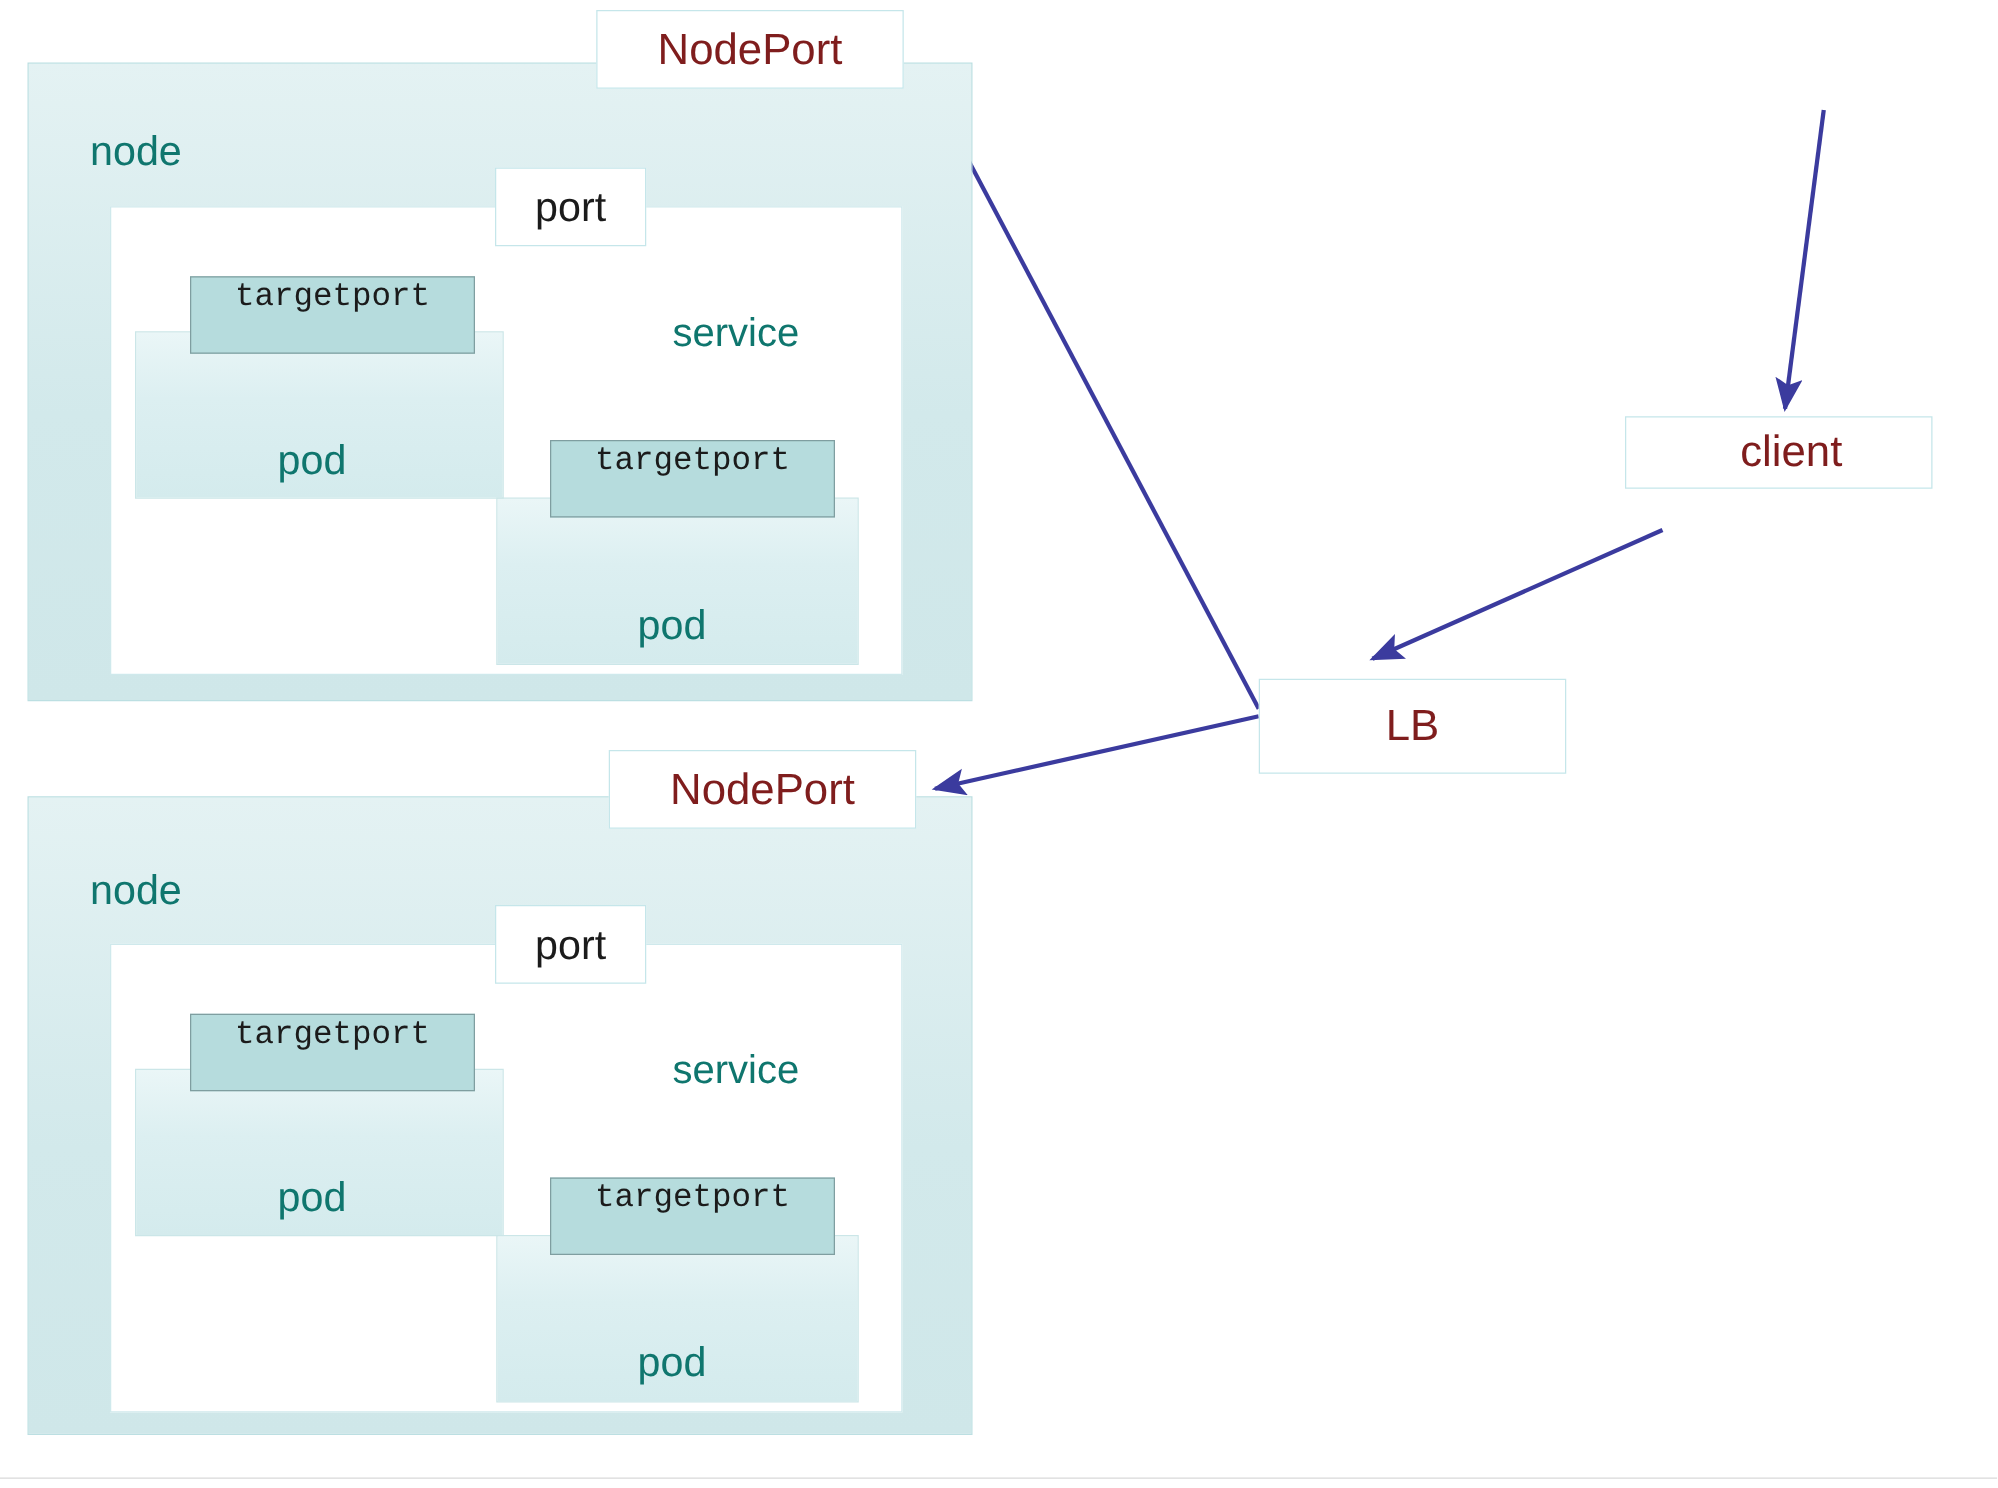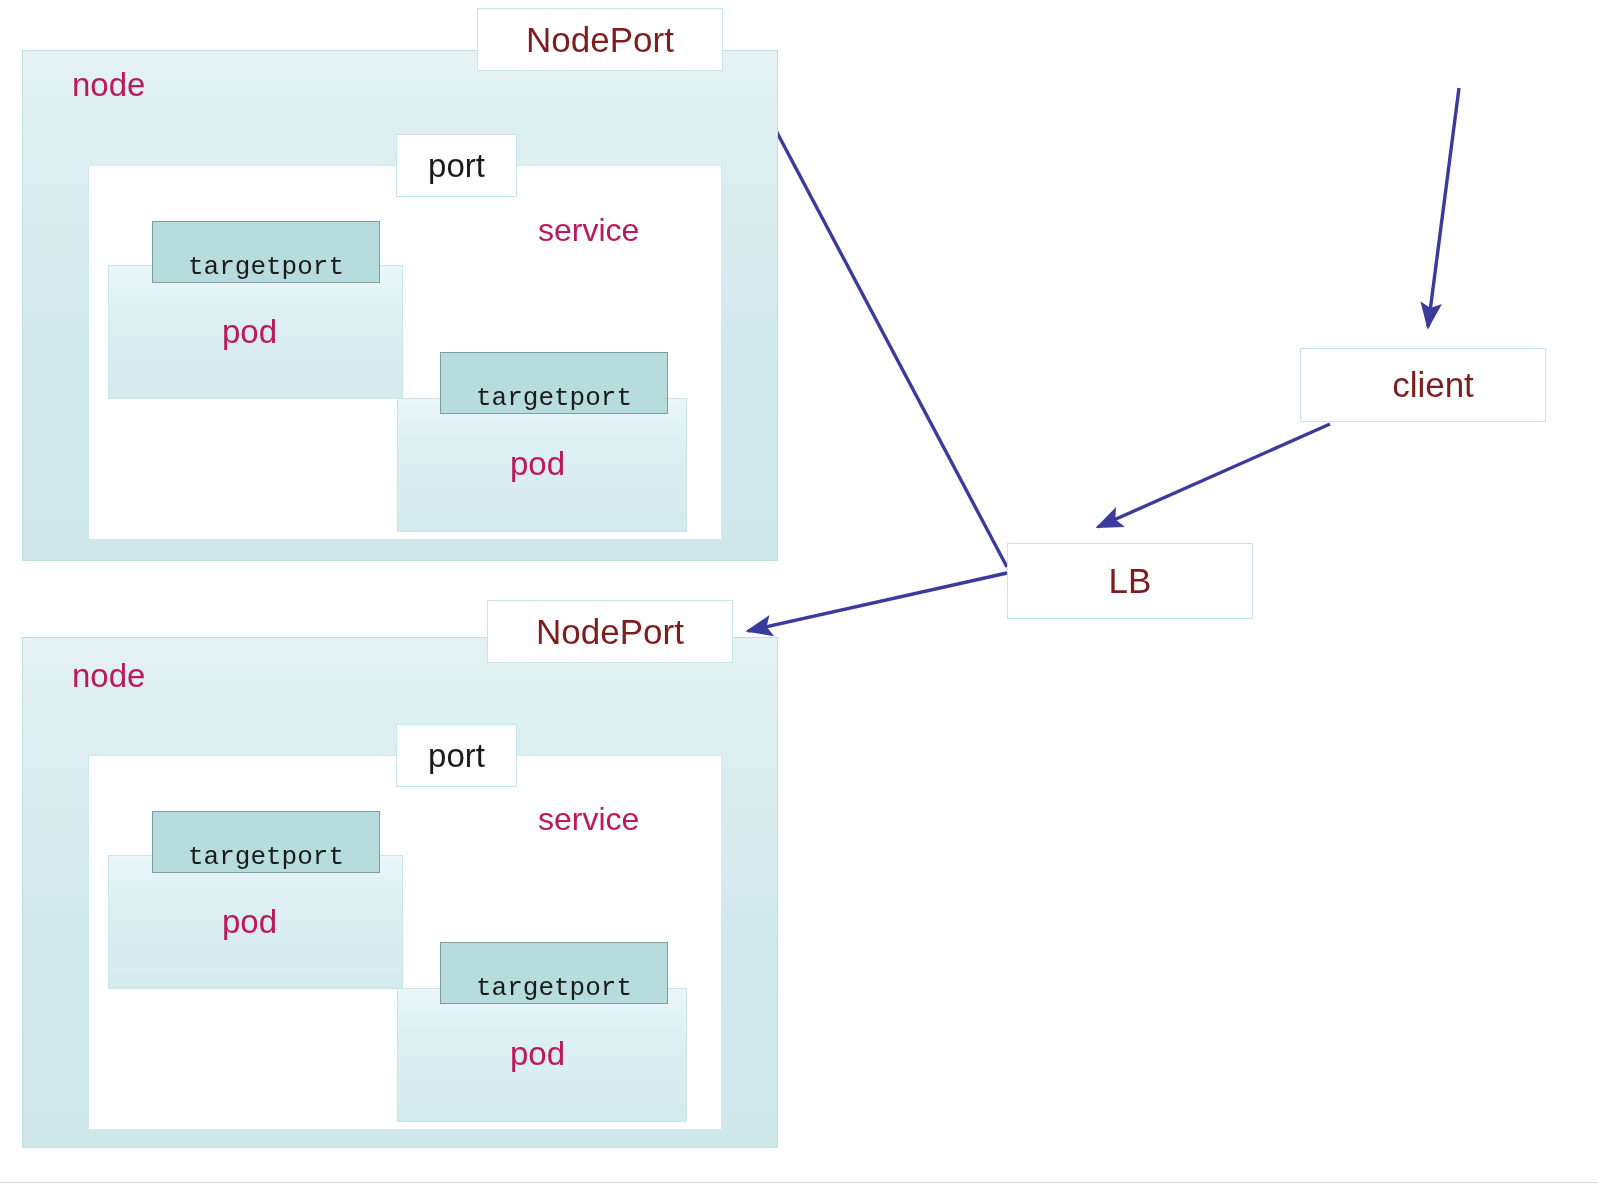--- a/index.html
+++ b/index.html
@@ -45,31 +45,32 @@
     display: flex;
     align-items: center;
     justify-content: center;
   }
   .tp-box {
     position: absolute;
     background: #b6dcdd;
     border: 1px solid #7f9ea0;
     box-sizing: border-box;
     display: flex;
-    align-items: flex-end;
+    align-items: flex-start;
     justify-content: center;
     font-family: "Liberation Mono", "DejaVu Sans Mono", monospace;
     font-size: 26px;
     color: #1b1b1b;
   }
 
   .label {
     position: absolute;
-    color: #be185d;
+    color: #0f766e;
     white-space: nowrap;
+    margin-top: 36px;
   }
   .label-node   { font-size: 33px; }
   .label-service{ font-size: 32px; }
   .label-pod    { font-size: 33px; text-align: center; }
   .txt-lg       { font-size: 35px; color: #7f1d1d; }
   .txt-md       { font-size: 33px; color: #1b1b1b; text-align: center; }
 
   svg.arrows {
     position: absolute;
     left: 0; top: 0;
@@ -172,21 +173,21 @@
   </div>
 
   <div class="plain-box" style="left:396px; top:724px; width:121px; height:63px;">
     <span class="txt-md">port</span>
   </div>
 
   <div class="plain-box" style="left:487px; top:600px; width:246px; height:63px;">
     <span class="txt-lg">NodePort</span>
   </div>
 
-  <div class="plain-box" style="left:1300px; top:348px; width:246px; height:74px;padding-left:20px;">
+  <div class="plain-box" style="left:1300px; top:333px; width:246px; height:58px;padding-left:20px;">
     <span class="txt-lg">client</span>
   </div>
 
   <div class="plain-box" style="left:1007px; top:543px; width:246px; height:76px;">
     <span class="txt-lg">LB</span>
   </div>
 
   <div class="bottom-rule" style="top:1182px;"></div>
 
 </div>

